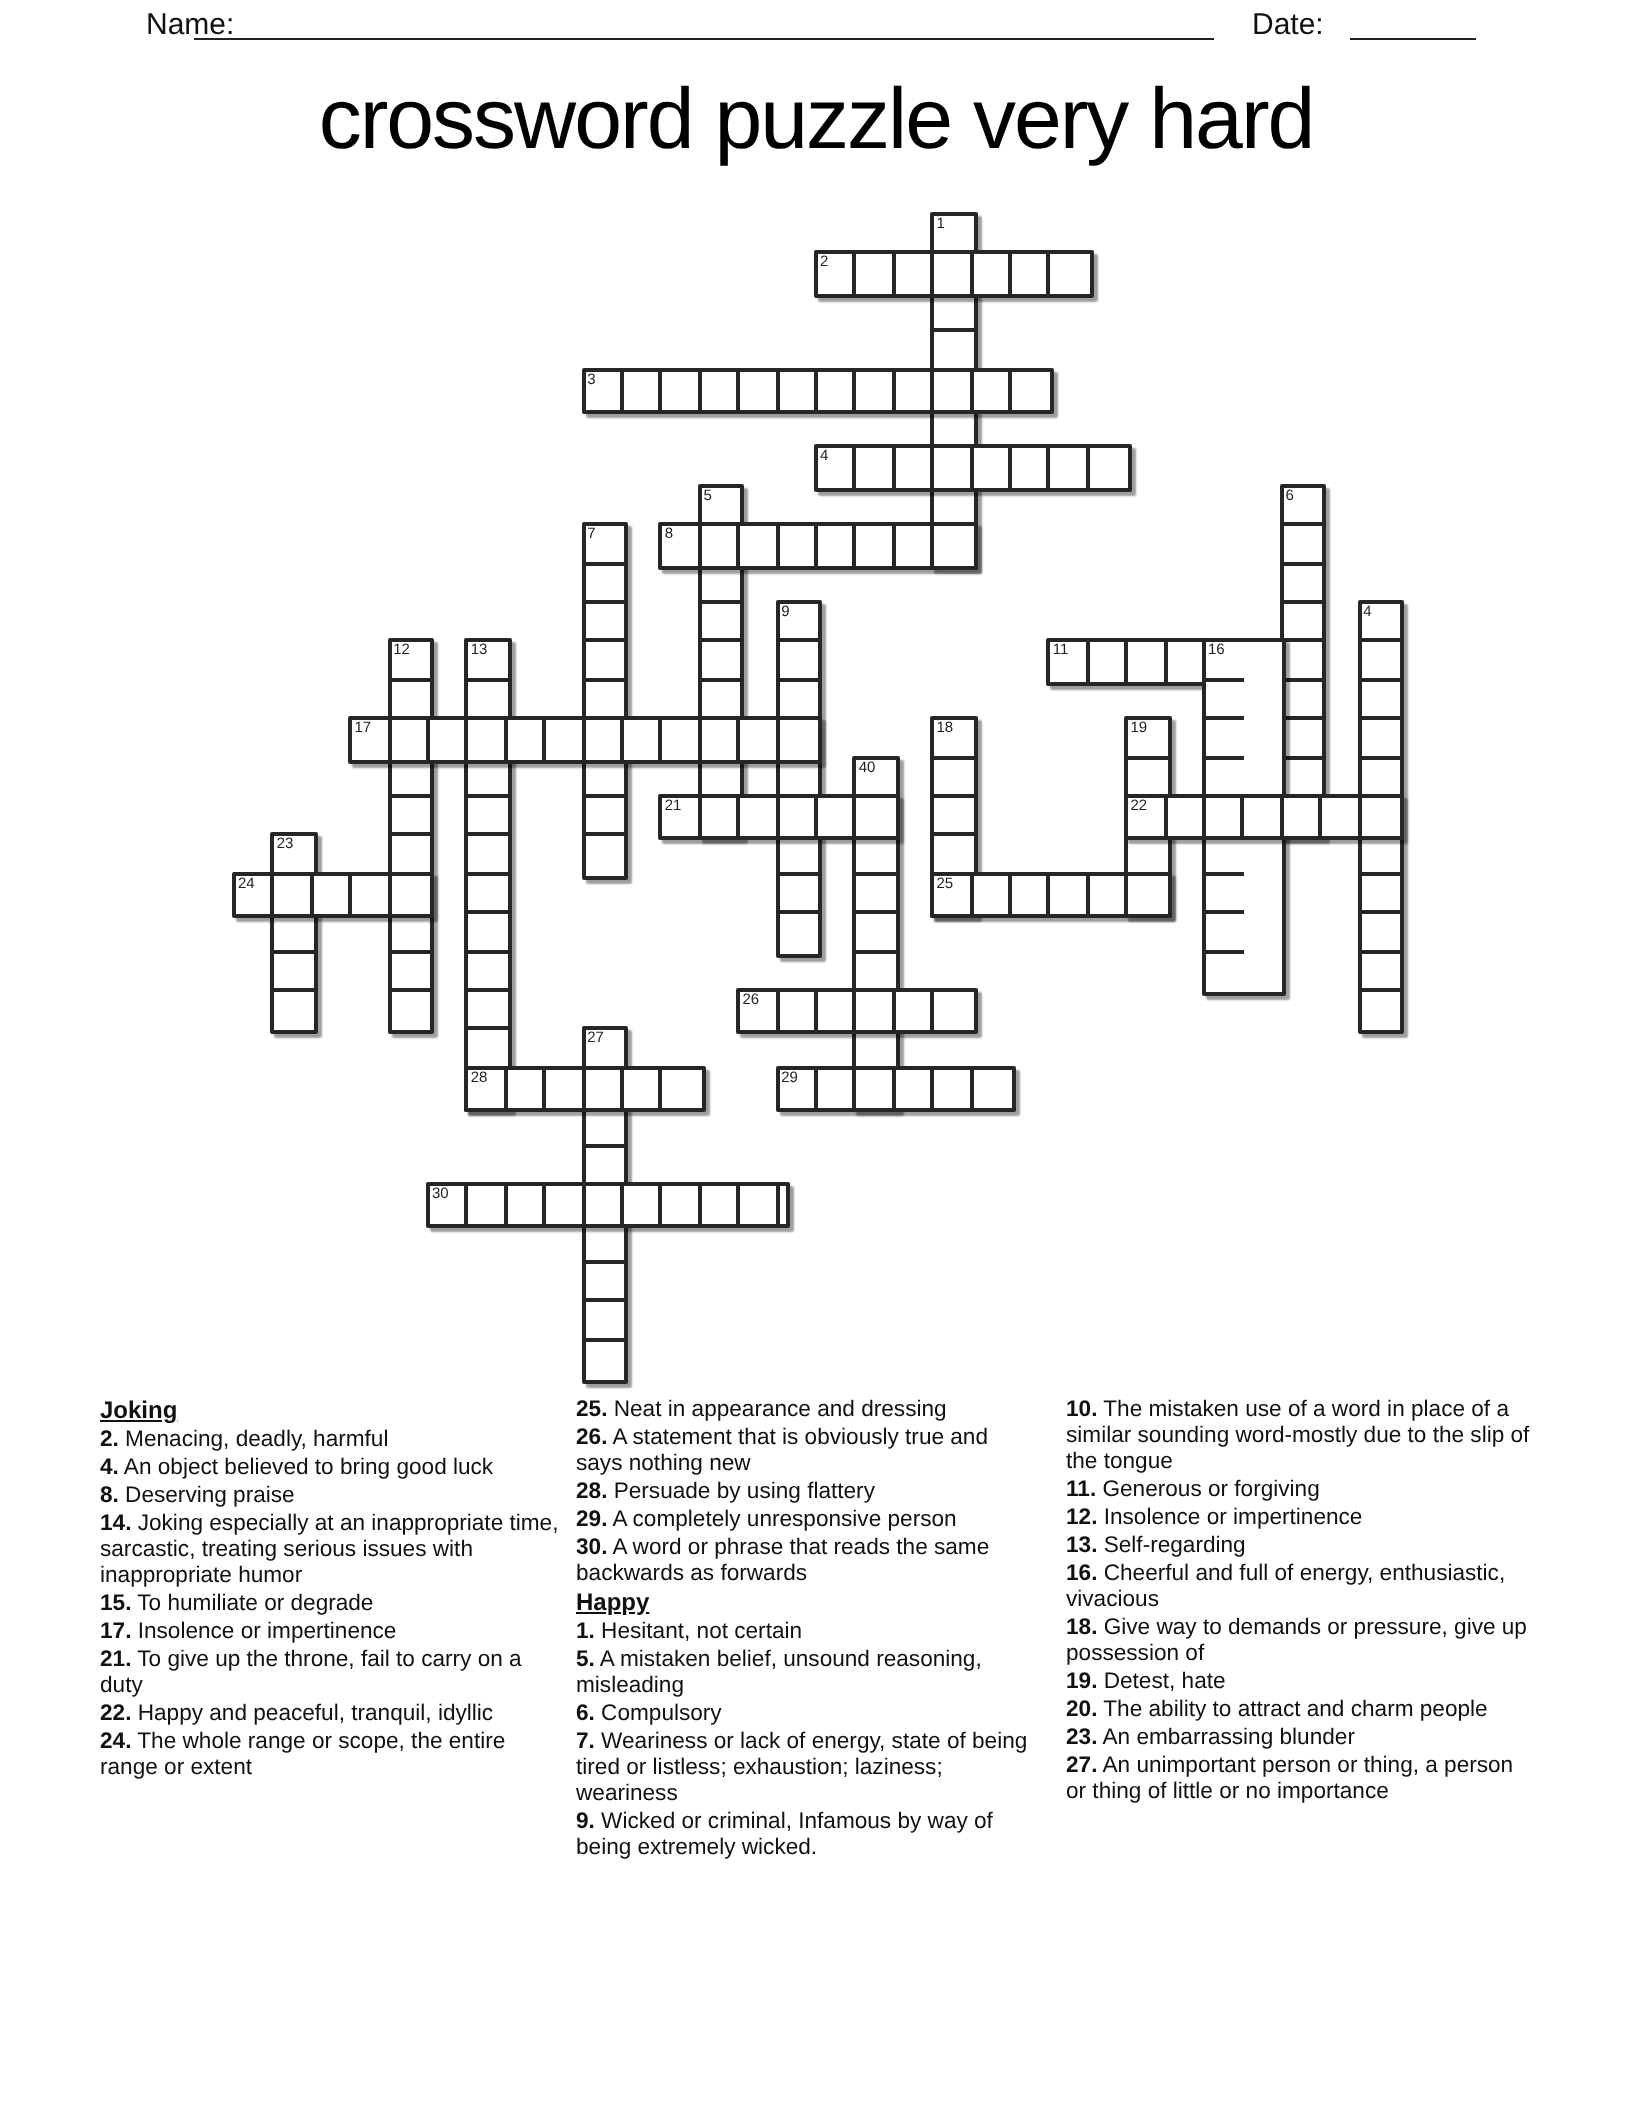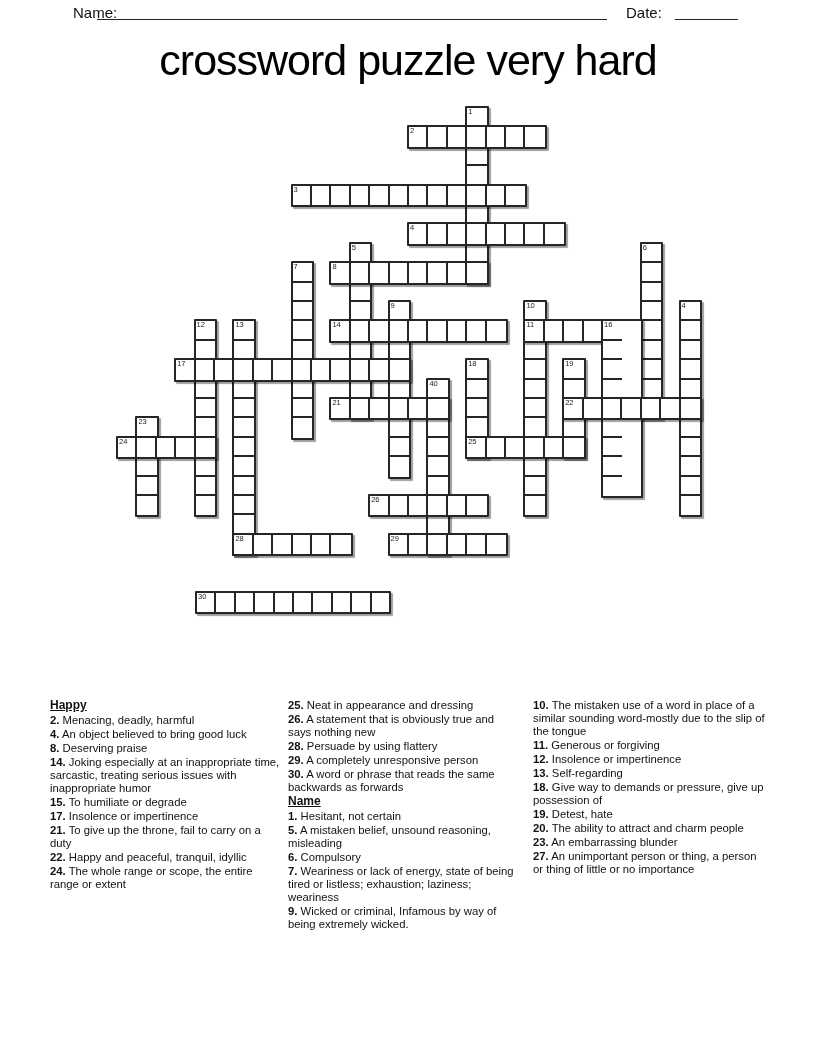--- a/index.html
+++ b/index.html
@@ -147,34 +147,20 @@
         <div class="cell" style="width: 19.4px; height: 19.4px; top: 19.4px; left: 0px; border-bottom: 2px solid rgb(38, 38, 38);"></div>
         <div class="cell" style="width: 19.4px; height: 19.4px; top: 38.8px; left: 0px; border-bottom: 2px solid rgb(38, 38, 38);"></div>
         <div class="cell" style="width: 19.4px; height: 19.4px; top: 58.2px; left: 0px; border-bottom: 2px solid rgb(38, 38, 38);"></div>
         <div class="cell" style="width: 19.4px; height: 19.4px; top: 77.6px; left: 0px; border-bottom: 2px solid rgb(38, 38, 38);"></div>
         <div class="cell" style="width: 19.4px; height: 19.4px; top: 97px; left: 0px; border-bottom: 2px solid rgb(38, 38, 38);"></div>
         <div class="cell" style="width: 19.4px; height: 19.4px; top: 116.4px; left: 0px; border-bottom: 2px solid rgb(38, 38, 38);"></div>
         <div class="cell" style="width: 19.4px; height: 19.4px; top: 135.8px; left: 0px; border-bottom: 2px solid rgb(38, 38, 38);"></div>
         <div class="cell" style="width: 19.4px; height: 19.4px; top: 155.2px; left: 0px;"></div>
         <span class="num">9</span>
       </div>
-      <div class="word" style="left: 523.4px; top: 300px; width: 23.4px; height: 217.4px;">
-        <div class="cell" style="width: 19.4px; height: 19.4px; top: 0px; left: 0px; border-bottom: 2px solid rgb(38, 38, 38);"></div>
-        <div class="cell" style="width: 19.4px; height: 19.4px; top: 19.4px; left: 0px; border-bottom: 2px solid rgb(38, 38, 38);"></div>
-        <div class="cell" style="width: 19.4px; height: 19.4px; top: 38.8px; left: 0px; border-bottom: 2px solid rgb(38, 38, 38);"></div>
-        <div class="cell" style="width: 19.4px; height: 19.4px; top: 58.2px; left: 0px; border-bottom: 2px solid rgb(38, 38, 38);"></div>
-        <div class="cell" style="width: 19.4px; height: 19.4px; top: 77.6px; left: 0px; border-bottom: 2px solid rgb(38, 38, 38);"></div>
-        <div class="cell" style="width: 19.4px; height: 19.4px; top: 97px; left: 0px; border-bottom: 2px solid rgb(38, 38, 38);"></div>
-        <div class="cell" style="width: 19.4px; height: 19.4px; top: 116.4px; left: 0px; border-bottom: 2px solid rgb(38, 38, 38);"></div>
-        <div class="cell" style="width: 19.4px; height: 19.4px; top: 135.8px; left: 0px; border-bottom: 2px solid rgb(38, 38, 38);"></div>
-        <div class="cell" style="width: 19.4px; height: 19.4px; top: 155.2px; left: 0px; border-bottom: 2px solid rgb(38, 38, 38);"></div>
-        <div class="cell" style="width: 19.4px; height: 19.4px; top: 174.6px; left: 0px; border-bottom: 2px solid rgb(38, 38, 38);"></div>
-        <div class="cell" style="width: 19.4px; height: 19.4px; top: 194px; left: 0px;"></div>
-        <span class="num">10</span>
-      </div>
       <div class="word" style="left: 678.6px; top: 300px; width: 23.4px; height: 217.4px;">
         <div class="cell" style="width: 19.4px; height: 19.4px; top: 0px; left: 0px; border-bottom: 2px solid rgb(38, 38, 38);"></div>
         <div class="cell" style="width: 19.4px; height: 19.4px; top: 19.4px; left: 0px; border-bottom: 2px solid rgb(38, 38, 38);"></div>
         <div class="cell" style="width: 19.4px; height: 19.4px; top: 38.8px; left: 0px; border-bottom: 2px solid rgb(38, 38, 38);"></div>
         <div class="cell" style="width: 19.4px; height: 19.4px; top: 58.2px; left: 0px; border-bottom: 2px solid rgb(38, 38, 38);"></div>
         <div class="cell" style="width: 19.4px; height: 19.4px; top: 77.6px; left: 0px; border-bottom: 2px solid rgb(38, 38, 38);"></div>
         <div class="cell" style="width: 19.4px; height: 19.4px; top: 97px; left: 0px; border-bottom: 2px solid rgb(38, 38, 38);"></div>
         <div class="cell" style="width: 19.4px; height: 19.4px; top: 116.4px; left: 0px; border-bottom: 2px solid rgb(38, 38, 38);"></div>
         <div class="cell" style="width: 19.4px; height: 19.4px; top: 135.8px; left: 0px; border-bottom: 2px solid rgb(38, 38, 38);"></div>
         <div class="cell" style="width: 19.4px; height: 19.4px; top: 155.2px; left: 0px; border-bottom: 2px solid rgb(38, 38, 38);"></div>
@@ -202,32 +188,20 @@
         <div class="cell" style="width: 19.4px; height: 19.4px; top: 58.2px; left: 0px; border-bottom: 2px solid rgb(38, 38, 38);"></div>
         <div class="cell" style="width: 19.4px; height: 19.4px; top: 77.6px; left: 0px; border-bottom: 2px solid rgb(38, 38, 38);"></div>
         <div class="cell" style="width: 19.4px; height: 19.4px; top: 97px; left: 0px; border-bottom: 2px solid rgb(38, 38, 38);"></div>
         <div class="cell" style="width: 19.4px; height: 19.4px; top: 116.4px; left: 0px; border-bottom: 2px solid rgb(38, 38, 38);"></div>
         <div class="cell" style="width: 19.4px; height: 19.4px; top: 135.8px; left: 0px; border-bottom: 2px solid rgb(38, 38, 38);"></div>
         <div class="cell" style="width: 19.4px; height: 19.4px; top: 155.2px; left: 0px; border-bottom: 2px solid rgb(38, 38, 38);"></div>
         <div class="cell" style="width: 19.4px; height: 19.4px; top: 174.6px; left: 0px; border-bottom: 2px solid rgb(38, 38, 38);"></div>
         <div class="cell" style="width: 19.4px; height: 19.4px; top: 194px; left: 0px; border-bottom: 2px solid rgb(38, 38, 38);"></div>
         <div class="cell" style="width: 19.4px; height: 19.4px; top: 213.4px; left: 0px;"></div>
         <span class="num">13</span>
-      </div>
-      <div class="word" style="left: 329.4px; top: 319.4px; width: 178.6px; height: 23.4px;">
-        <div class="cell" style="width: 19.4px; height: 19.4px; left: 0px; top: 0px; border-right: 2px solid rgb(38, 38, 38);"></div>
-        <div class="cell" style="width: 19.4px; height: 19.4px; left: 19.4px; top: 0px; border-right: 2px solid rgb(38, 38, 38);"></div>
-        <div class="cell" style="width: 19.4px; height: 19.4px; left: 38.8px; top: 0px; border-right: 2px solid rgb(38, 38, 38);"></div>
-        <div class="cell" style="width: 19.4px; height: 19.4px; left: 58.2px; top: 0px; border-right: 2px solid rgb(38, 38, 38);"></div>
-        <div class="cell" style="width: 19.4px; height: 19.4px; left: 77.6px; top: 0px; border-right: 2px solid rgb(38, 38, 38);"></div>
-        <div class="cell" style="width: 19.4px; height: 19.4px; left: 97px; top: 0px; border-right: 2px solid rgb(38, 38, 38);"></div>
-        <div class="cell" style="width: 19.4px; height: 19.4px; left: 116.4px; top: 0px; border-right: 2px solid rgb(38, 38, 38);"></div>
-        <div class="cell" style="width: 19.4px; height: 19.4px; left: 135.8px; top: 0px; border-right: 2px solid rgb(38, 38, 38);"></div>
-        <div class="cell" style="width: 19.4px; height: 19.4px; left: 155.2px; top: 0px;"></div>
-        <span class="num">14</span>
       </div>
       <div class="word" style="left: 523.4px; top: 319.4px; width: 101px; height: 23.4px;">
         <div class="cell" style="width: 19.4px; height: 19.4px; left: 0px; top: 0px; border-right: 2px solid rgb(38, 38, 38);"></div>
         <div class="cell" style="width: 19.4px; height: 19.4px; left: 19.4px; top: 0px; border-right: 2px solid rgb(38, 38, 38);"></div>
         <div class="cell" style="width: 19.4px; height: 19.4px; left: 38.8px; top: 0px; border-right: 2px solid rgb(38, 38, 38);"></div>
         <div class="cell" style="width: 19.4px; height: 19.4px; left: 58.2px; top: 0px; border-right: 2px solid rgb(38, 38, 38);"></div>
         <div class="cell" style="width: 19.4px; height: 19.4px; left: 77.6px; top: 0px;"></div>
         <span class="num">11</span>
       </div>
       <div class="word" style="left: 601px; top: 319.4px; width: 23.4px; height: 178.6px; padding-left: 38px;">
@@ -331,84 +305,97 @@
       </div>
       <div class="word" style="left: 368.2px; top: 494px; width: 120.4px; height: 23.4px;">
         <div class="cell" style="width: 19.4px; height: 19.4px; left: 0px; top: 0px; border-right: 2px solid rgb(38, 38, 38);"></div>
         <div class="cell" style="width: 19.4px; height: 19.4px; left: 19.4px; top: 0px; border-right: 2px solid rgb(38, 38, 38);"></div>
         <div class="cell" style="width: 19.4px; height: 19.4px; left: 38.8px; top: 0px; border-right: 2px solid rgb(38, 38, 38);"></div>
         <div class="cell" style="width: 19.4px; height: 19.4px; left: 58.2px; top: 0px; border-right: 2px solid rgb(38, 38, 38);"></div>
         <div class="cell" style="width: 19.4px; height: 19.4px; left: 77.6px; top: 0px; border-right: 2px solid rgb(38, 38, 38);"></div>
         <div class="cell" style="width: 19.4px; height: 19.4px; left: 97px; top: 0px;"></div>
         <span class="num">26</span>
       </div>
+      <div class="word" style="left: 290.6px; top: 513.4px; width: 23.4px; height: 178.6px;">
+        <div class="cell" style="width: 19.4px; height: 19.4px; top: 0px; left: 0px; border-bottom: 2px solid rgb(38, 38, 38);"></div>
+        <div class="cell" style="width: 19.4px; height: 19.4px; top: 19.4px; left: 0px; border-bottom: 2px solid rgb(38, 38, 38);"></div>
+        <div class="cell" style="width: 19.4px; height: 19.4px; top: 38.8px; left: 0px; border-bottom: 2px solid rgb(38, 38, 38);"></div>
+        <div class="cell" style="width: 19.4px; height: 19.4px; top: 58.2px; left: 0px; border-bottom: 2px solid rgb(38, 38, 38);"></div>
+        <div class="cell" style="width: 19.4px; height: 19.4px; top: 77.6px; left: 0px; border-bottom: 2px solid rgb(38, 38, 38);"></div>
+        <div class="cell" style="width: 19.4px; height: 19.4px; top: 97px; left: 0px; border-bottom: 2px solid rgb(38, 38, 38);"></div>
+        <div class="cell" style="width: 19.4px; height: 19.4px; top: 116.4px; left: 0px; border-bottom: 2px solid rgb(38, 38, 38);"></div>
+        <div class="cell" style="width: 19.4px; height: 19.4px; top: 135.8px; left: 0px; border-bottom: 2px solid rgb(38, 38, 38);"></div>
+        <div class="cell" style="width: 19.4px; height: 19.4px; top: 155.2px; left: 0px;"></div>
+        <span class="num">27</span>
+      </div>
       <div class="word" style="left: 232.4px; top: 532.8px; width: 120.4px; height: 23.4px;">
         <div class="cell" style="width: 19.4px; height: 19.4px; left: 0px; top: 0px; border-right: 2px solid rgb(38, 38, 38);"></div>
         <div class="cell" style="width: 19.4px; height: 19.4px; left: 19.4px; top: 0px; border-right: 2px solid rgb(38, 38, 38);"></div>
         <div class="cell" style="width: 19.4px; height: 19.4px; left: 38.8px; top: 0px; border-right: 2px solid rgb(38, 38, 38);"></div>
         <div class="cell" style="width: 19.4px; height: 19.4px; left: 58.2px; top: 0px; border-right: 2px solid rgb(38, 38, 38);"></div>
         <div class="cell" style="width: 19.4px; height: 19.4px; left: 77.6px; top: 0px; border-right: 2px solid rgb(38, 38, 38);"></div>
         <div class="cell" style="width: 19.4px; height: 19.4px; left: 97px; top: 0px;"></div>
         <span class="num">28</span>
       </div>
       <div class="word" style="left: 387.6px; top: 532.8px; width: 120.4px; height: 23.4px;">
         <div class="cell" style="width: 19.4px; height: 19.4px; left: 0px; top: 0px; border-right: 2px solid rgb(38, 38, 38);"></div>
         <div class="cell" style="width: 19.4px; height: 19.4px; left: 19.4px; top: 0px; border-right: 2px solid rgb(38, 38, 38);"></div>
         <div class="cell" style="width: 19.4px; height: 19.4px; left: 38.8px; top: 0px; border-right: 2px solid rgb(38, 38, 38);"></div>
         <div class="cell" style="width: 19.4px; height: 19.4px; left: 58.2px; top: 0px; border-right: 2px solid rgb(38, 38, 38);"></div>
         <div class="cell" style="width: 19.4px; height: 19.4px; left: 77.6px; top: 0px; border-right: 2px solid rgb(38, 38, 38);"></div>
         <div class="cell" style="width: 19.4px; height: 19.4px; left: 97px; top: 0px;"></div>
         <span class="num">29</span>
       </div>
-      <div class="word" style="left: 195px; top: 591px; width: 196px; height: 23.4px;">
+      <div class="word" style="left: 213px; top: 591px; width: 182px; height: 23.4px;">
         <div class="cell" style="width: 19.4px; height: 19.4px; left: 0px; top: 0px; border-right: 2px solid rgb(38, 38, 38);"></div>
         <div class="cell" style="width: 19.4px; height: 19.4px; left: 19.4px; top: 0px; border-right: 2px solid rgb(38, 38, 38);"></div>
         <div class="cell" style="width: 19.4px; height: 19.4px; left: 38.8px; top: 0px; border-right: 2px solid rgb(38, 38, 38);"></div>
         <div class="cell" style="width: 19.4px; height: 19.4px; left: 58.2px; top: 0px; border-right: 2px solid rgb(38, 38, 38);"></div>
         <div class="cell" style="width: 19.4px; height: 19.4px; left: 77.6px; top: 0px; border-right: 2px solid rgb(38, 38, 38);"></div>
         <div class="cell" style="width: 19.4px; height: 19.4px; left: 97px; top: 0px; border-right: 2px solid rgb(38, 38, 38);"></div>
         <div class="cell" style="width: 19.4px; height: 19.4px; left: 116.4px; top: 0px; border-right: 2px solid rgb(38, 38, 38);"></div>
         <div class="cell" style="width: 19.4px; height: 19.4px; left: 135.8px; top: 0px; border-right: 2px solid rgb(38, 38, 38);"></div>
         <div class="cell" style="width: 19.4px; height: 19.4px; left: 155.2px; top: 0px; border-right: 2px solid rgb(38, 38, 38);"></div>
         <div class="cell" style="width: 19.4px; height: 19.4px; left: 174.6px; top: 0px;"></div>
         <span class="num">30</span>
       </div>
     </div>
 
   <div id="clues">
       <div class="clue-col col-0">
-        <div class="clue-heading">Happy</div>
+        <div class="clue-heading">Joking</div>
         <div class="clue"><span class="cnum">2.</span> Menacing, deadly, harmful</div>
         <div class="clue"><span class="cnum">4.</span> An object believed to bring good luck</div>
         <div class="clue"><span class="cnum">8.</span> Deserving praise</div>
         <div class="clue"><span class="cnum">14.</span> Joking especially at an inappropriate time, sarcastic, treating serious issues with inappropriate humor</div>
         <div class="clue"><span class="cnum">15.</span> To humiliate or degrade</div>
         <div class="clue"><span class="cnum">17.</span> Insolence or impertinence</div>
         <div class="clue"><span class="cnum">21.</span> To give up the throne, fail to carry on a duty</div>
         <div class="clue"><span class="cnum">22.</span> Happy and peaceful, tranquil, idyllic</div>
         <div class="clue"><span class="cnum">24.</span> The whole range or scope, the entire range or extent</div>
       </div>
       <div class="clue-col col-1">
         <div class="clue"><span class="cnum">25.</span> Neat in appearance and dressing</div>
         <div class="clue"><span class="cnum">26.</span> A statement that is obviously true and says nothing new</div>
         <div class="clue"><span class="cnum">28.</span> Persuade by using flattery</div>
         <div class="clue"><span class="cnum">29.</span> A completely unresponsive person</div>
         <div class="clue"><span class="cnum">30.</span> A word or phrase that reads the same backwards as forwards</div>
-        <div class="clue-heading">Name</div>
+        <div class="clue-heading">Happy</div>
         <div class="clue"><span class="cnum">1.</span> Hesitant, not certain</div>
         <div class="clue"><span class="cnum">5.</span> A mistaken belief, unsound reasoning, misleading</div>
         <div class="clue"><span class="cnum">6.</span> Compulsory</div>
         <div class="clue"><span class="cnum">7.</span> Weariness or lack of energy, state of being tired or listless; exhaustion; laziness; weariness</div>
         <div class="clue"><span class="cnum">9.</span> Wicked or criminal, Infamous by way of being extremely wicked.</div>
       </div>
       <div class="clue-col col-2">
         <div class="clue"><span class="cnum">10.</span> The mistaken use of a word in place of a similar sounding word-mostly due to the slip of the tongue</div>
         <div class="clue"><span class="cnum">11.</span> Generous or forgiving</div>
         <div class="clue"><span class="cnum">12.</span> Insolence or impertinence</div>
         <div class="clue"><span class="cnum">13.</span> Self-regarding</div>
+        <div class="clue"><span class="cnum">16.</span> Cheerful and full of energy, enthusiastic, vivacious</div>
         <div class="clue"><span class="cnum">18.</span> Give way to demands or pressure, give up possession of</div>
         <div class="clue"><span class="cnum">19.</span> Detest, hate</div>
         <div class="clue"><span class="cnum">20.</span> The ability to attract and charm people</div>
         <div class="clue"><span class="cnum">23.</span> An embarrassing blunder</div>
         <div class="clue"><span class="cnum">27.</span> An unimportant person or thing, a person or thing of little or no importance</div>
       </div>
     </div>
 </div>
 
 </body></html>

